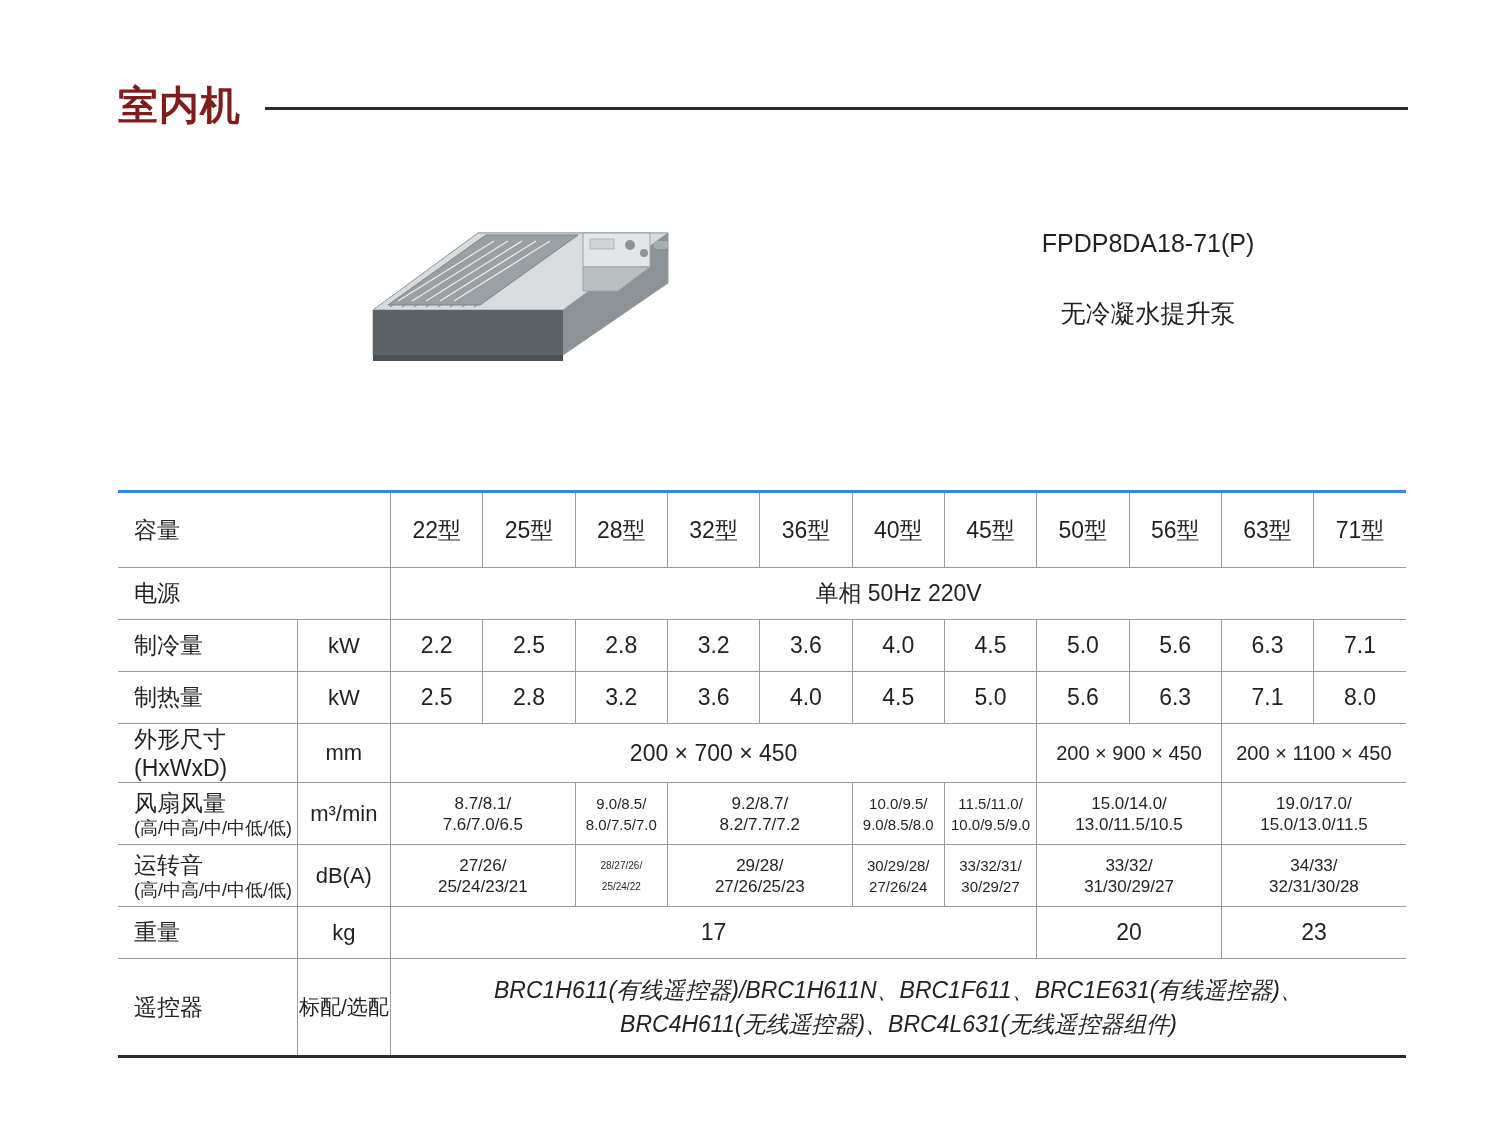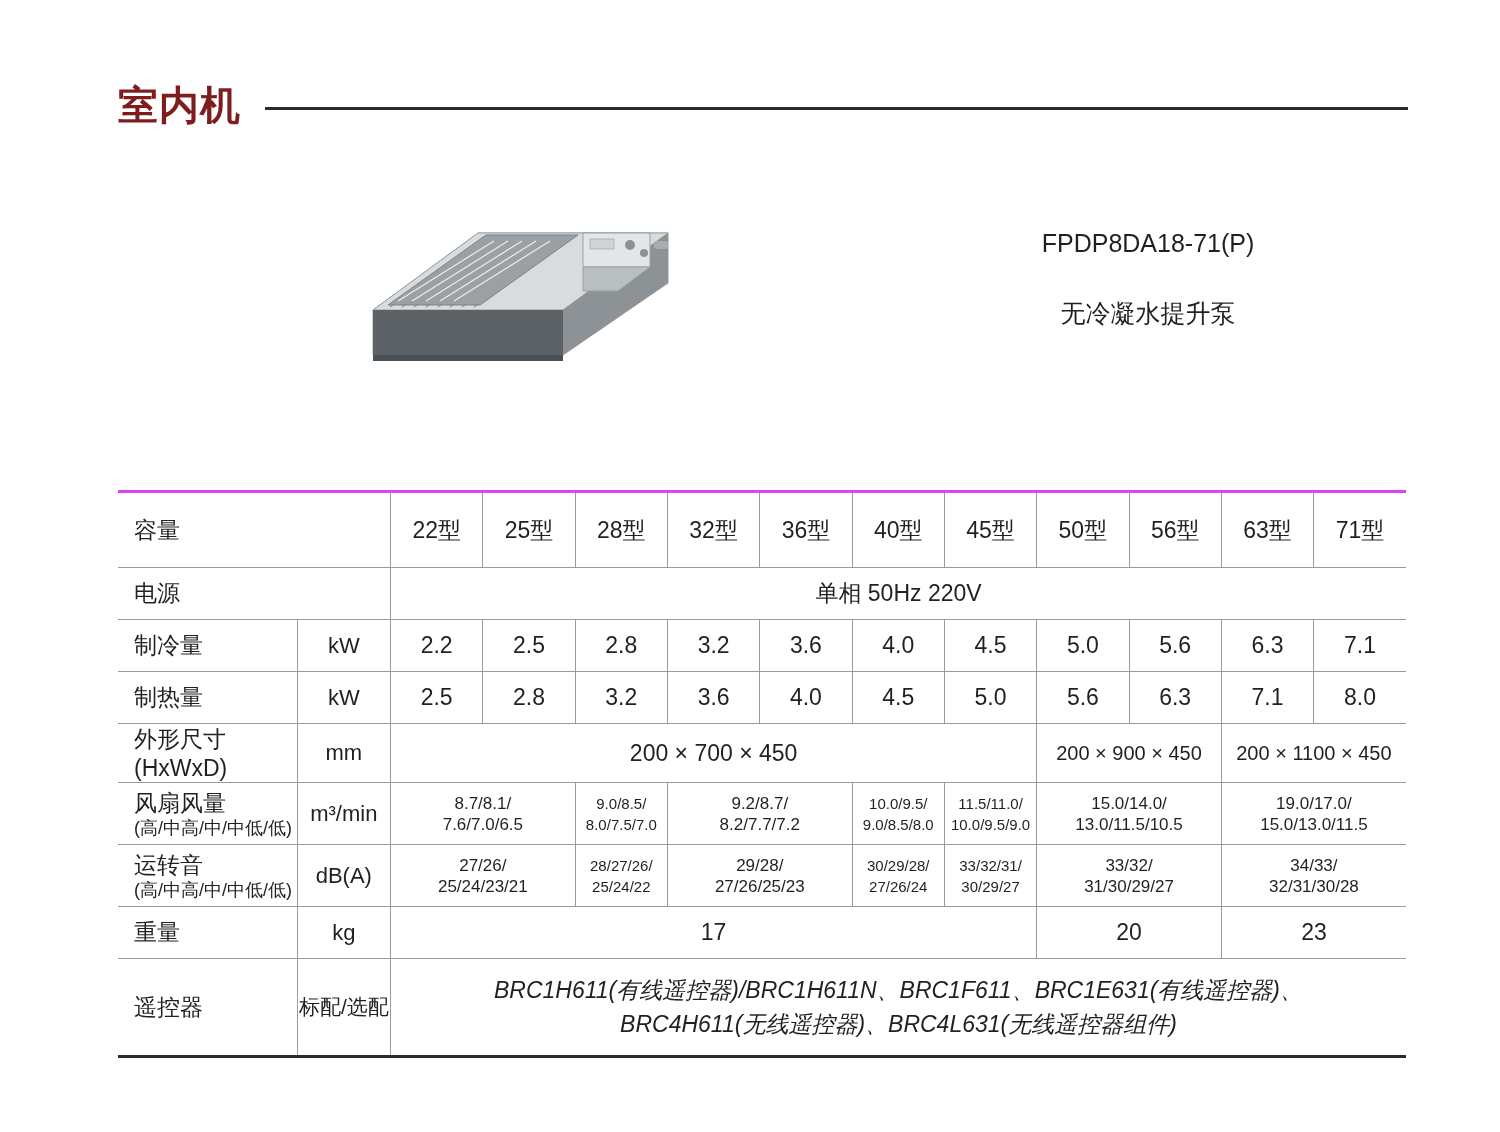--- a/index.html
+++ b/index.html
@@ -92,21 +92,21 @@
     font-size: 23px;
   }
   .spec-table td {
     border: 1px solid #9a9a9a;
     padding: 0;
     text-align: center;
     vertical-align: middle;
     color: #231f20;
   }
   .spec-table tr.top-row td {
-    border-top: 3px solid #d946ef;
+    border-top: 3px solid #3b82f6;
   }
   .spec-table tr.bottom-row td {
     border-bottom: 3px solid #2b2b2b;
   }
   .spec-table td.no-left {
     border-left: none;
   }
   .spec-table td.no-right {
     border-right: none;
   }
@@ -309,21 +309,21 @@
   </tr>
 
   <tr style="height:62px">
     <td class="lbl no-left">
       <span class="main">运转音</span>
       <span class="sub">(高/中高/中/中低/低)</span>
     </td>
     <td class="unit-cell">dB(A)</td>
     <td colspan="2" class="small-val pre" style="white-space: pre-line;">27/26/
 25/24/23/21</td>
-    <td class="small-val pre" style="font-size: 15px; white-space: pre-line;">28/27/26/
+    <td class="small-val pre" style="font-size: 10px; white-space: pre-line;">28/27/26/
 25/24/22</td>
     <td colspan="2" class="small-val pre" style="white-space: pre-line;">29/28/
 27/26/25/23</td>
     <td class="small-val pre" style="font-size: 15px; white-space: pre-line;">30/29/28/
 27/26/24</td>
     <td class="small-val pre" style="font-size: 15px; white-space: pre-line;">33/32/31/
 30/29/27</td>
     <td colspan="2" class="small-val pre" style="white-space: pre-line;">33/32/
 31/30/29/27</td>
     <td colspan="2" class="no-right small-val pre" style="white-space: pre-line;">34/33/

